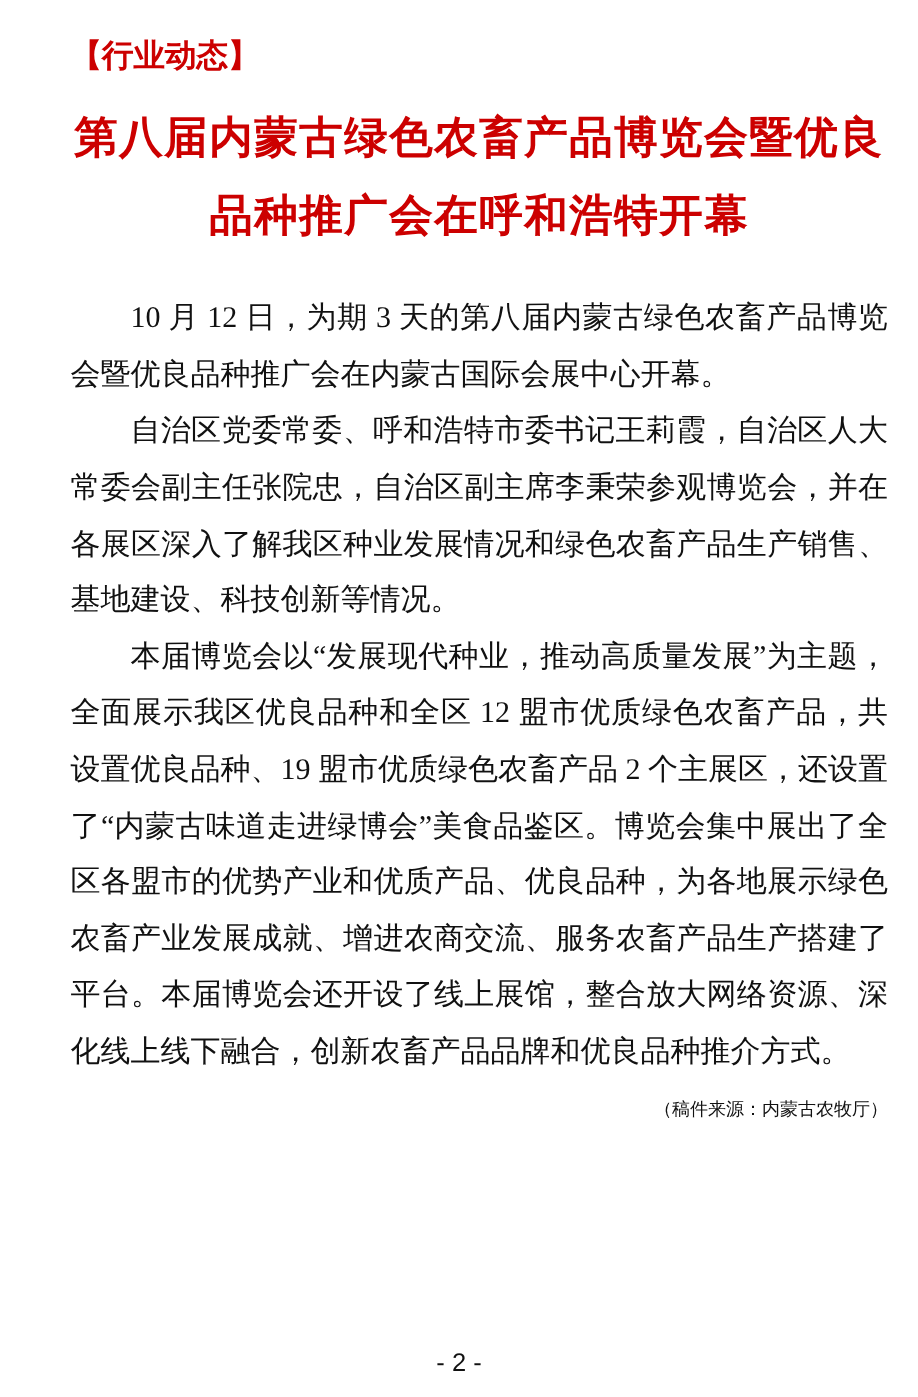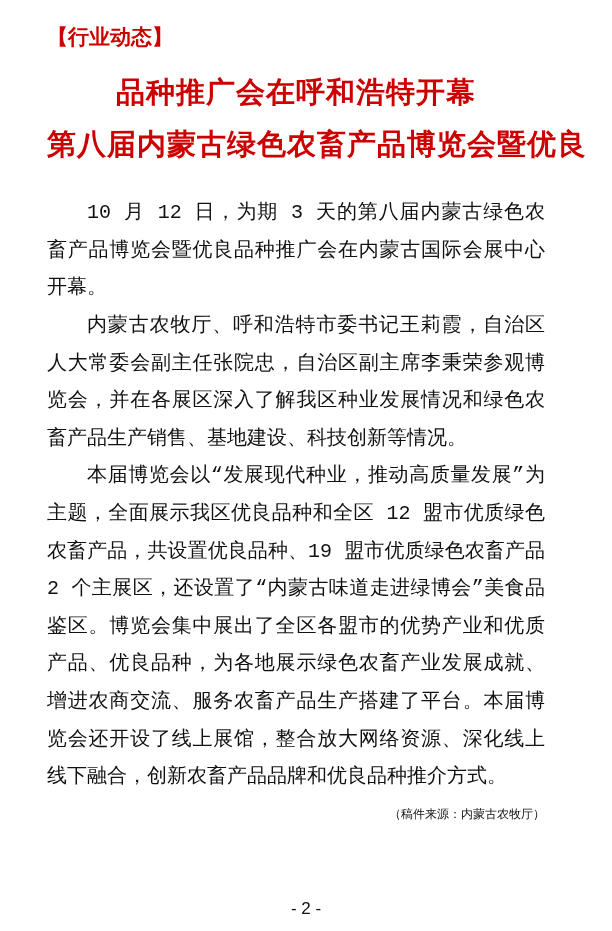--- a/index.html
+++ b/index.html
@@ -11,21 +11,21 @@
   body {
     width: 612px;
     height: 931px;
     overflow: hidden;
     font-family: "Liberation Serif", "DejaVu Serif", serif;
   }
   .page {
     position: relative;
     width: 612px;
     height: 931px;
-    padding: 24px 67px 0 47px;
+    padding: 24px 20px 0 47px;
     background: #ffffff;
   }
   .section-tag {
     font-size: 21px;
     font-weight: bold;
     color: var(--accent-red);
     line-height: 1.25;
   }
   .title {
     margin: 16px 0 24px 0;
@@ -40,21 +40,20 @@
     letter-spacing: 1px;
     white-space: nowrap;
   }
   .body p {
     font-size: 20px;
     line-height: 37.6px;
     color: var(--body-text);
     text-align: justify;
     text-justify: inter-ideograph;
     text-indent: 2em;
-    font-family: Liberation Mono, monospace;
   }
   .source {
     font-size: 12px;
     line-height: 37.6px;
     color: var(--body-text);
     text-align: right;
   }
   .page-number {
     position: absolute;
     bottom: 12px;
@@ -67,27 +66,27 @@
   }
 </style>
 </head>
 <body>
 
 <div class="page">
 
   <div class="section-tag">【行业动态】</div>
 
   <h1 class="title">
+    <span class="title-line">第八届内蒙古绿色农畜产品博览会暨优良</span>
     <span class="title-line">品种推广会在呼和浩特开幕</span>
-    <span class="title-line">第八届内蒙古绿色农畜产品博览会暨优良</span>
   </h1>
 
   <div class="body">
     <p>10 月 12 日，为期 3 天的第八届内蒙古绿色农畜产品博览会暨优良品种推广会在内蒙古国际会展中心开幕。</p>
-    <p>内蒙古农牧厅、呼和浩特市委书记王莉霞，自治区人大常委会副主任张院忠，自治区副主席李秉荣参观博览会，并在各展区深入了解我区种业发展情况和绿色农畜产品生产销售、基地建设、科技创新等情况。</p>
+    <p>自治区党委常委、呼和浩特市委书记王莉霞，自治区人大常委会副主任张院忠，自治区副主席李秉荣参观博览会，并在各展区深入了解我区种业发展情况和绿色农畜产品生产销售、基地建设、科技创新等情况。</p>
     <p>本届博览会以“发展现代种业，推动高质量发展”为主题，全面展示我区优良品种和全区 12 盟市优质绿色农畜产品，共设置优良品种、19 盟市优质绿色农畜产品 2 个主展区，还设置了“内蒙古味道走进绿博会”美食品鉴区。博览会集中展出了全区各盟市的优势产业和优质产品、优良品种，为各地展示绿色农畜产业发展成就、增进农商交流、服务农畜产品生产搭建了平台。本届博览会还开设了线上展馆，整合放大网络资源、深化线上线下融合，创新农畜产品品牌和优良品种推介方式。</p>
   </div>
 
   <div class="source">（稿件来源：内蒙古农牧厅）</div>
 
   <div class="page-number">- 2 -</div>
 
 </div>
 
 </body></html>

